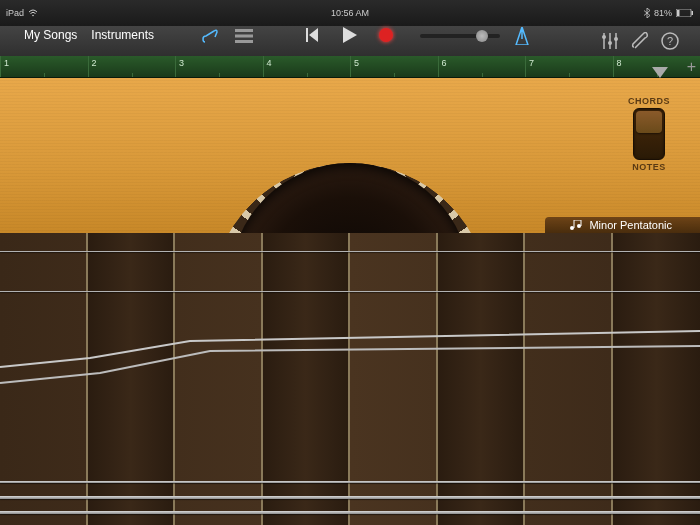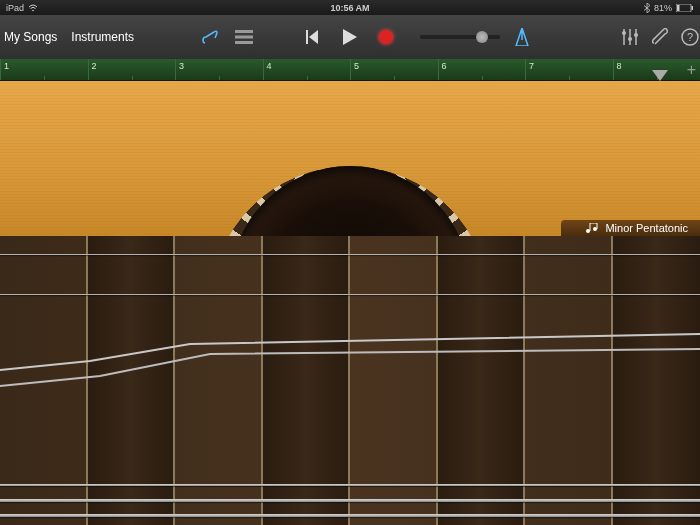--- a/index.html
+++ b/index.html
@@ -1,20 +1,20 @@
 <!DOCTYPE html>
 <html><head>
 <meta charset="utf-8">
 <style>
 *{margin:0;padding:0;box-sizing:border-box;font-family:-apple-system,Helvetica,Arial,sans-serif}
 body{width:700px;height:525px;overflow:hidden;position:relative;background:#000}
-.status-bar{height:15px;background:linear-gradient(#2a2a2a,#1a1a1a);display:flex;justify-content:space-between;align-items:center;padding:0 6px;color:#ccc;font-size:9px}
+.status-bar{height:26px;background:linear-gradient(#2a2a2a,#1a1a1a);display:flex;justify-content:space-between;align-items:center;padding:0 6px;color:#ccc;font-size:9px}
 .status-left,.status-right{display:flex;gap:4px;align-items:center}
-.status-center{position:absolute;left:50%;transform:translateX(-50%);font-weight:700}
-.toolbar{height:44px;background:linear-gradient(#444,#2f2f2f);display:flex;align-items:center;padding:0 0;gap:6px;color:#ddd;font-size:12px;position:relative}
+.status-center{position:absolute;left:50%;transform:translateX(-50%);font-weight:400}
+.toolbar{height:30px;background:linear-gradient(#444,#2f2f2f);display:flex;padding:0 20px;gap:6px;color:#ddd;font-size:12px;position:relative}
 .toolbar-left-btn{padding:2px 4px;cursor:pointer;color:#fff}
 .transport{position:absolute;left:50%;transform:translateX(-50%);display:flex;gap:18px;align-items:center}
 .tbtn{width:18px;height:18px;display:flex;align-items:center;justify-content:center;cursor:pointer}
 .rec-btn{width:14px;height:14px;background:#d22;border-radius:50%;box-shadow:0 0 4px #f44}
 .toolbar-icon{width:20px;height:20px;display:flex;align-items:center;justify-content:center;cursor:pointer;color:#bbb}
 .toolbar-icon.active{color:#5bf}
 .volume-track{width:80px;height:4px;background:#222;border-radius:2px;position:relative}
 .volume-knob{position:absolute;right:12px;top:-4px;width:12px;height:12px;background:radial-gradient(#bbb,#888);border-radius:50%}
 .toolbar-right{margin-left:auto;display:flex;gap:10px;align-items:center}
 .ruler{height:22px;background:linear-gradient(#2a5a2a,#1a3a1a);position:relative;border-bottom:1px solid #0a1a0a;display:flex}
@@ -27,21 +27,21 @@
 .wood-grain{position:absolute;inset:0;background:repeating-linear-gradient(0deg,rgba(0,0,0,0) 0,rgba(0,0,0,0) 2px,rgba(0,0,0,0.03) 2px,rgba(0,0,0,0.03) 3px)}
 .soundhole{position:absolute;left:50%;top:85px;transform:translateX(-50%);width:240px;height:240px;border-radius:50%;background:radial-gradient(circle,#0a0604 0%,#1a0f08 50%,#2a1a10 70%);box-shadow:inset 0 4px 12px rgba(0,0,0,0.8)}
 .rosette{position:absolute;left:50%;top:85px;transform:translateX(-50%);width:280px;height:280px;border-radius:50%;border:14px solid transparent;background:repeating-conic-gradient(#3a2818 0deg 3deg,#d8c8a8 3deg 6deg,#3a2818 6deg 9deg);-webkit-mask:radial-gradient(circle,transparent 118px,#000 118px,#000 140px,transparent 140px);mask:radial-gradient(circle,transparent 118px,#000 118px,#000 140px,transparent 140px)}
 .inst-tile{position:absolute;left:18px;top:10px;width:128px;height:110px;background:linear-gradient(rgba(255,200,100,0.25),rgba(180,120,40,0.35));border:1px solid rgba(255,220,150,0.6);border-radius:8px;display:flex;flex-direction:column;align-items:center;justify-content:center;gap:6px;box-shadow:0 2px 6px rgba(0,0,0,0.3)}
 .guitar-ico{width:70px;height:60px;position:relative}
 .inst-label{color:#fff;font-size:13px;text-shadow:0 1px 2px rgba(0,0,0,0.6)}
 .mode-toggle{position:absolute;right:30px;top:18px;display:flex;flex-direction:column;align-items:center;gap:2px}
 .mode-label{color:#5a3a14;font-size:9px;font-weight:bold;letter-spacing:0.5px}
 .toggle-switch{width:32px;height:52px;background:linear-gradient(#4a2a0a,#2a1a06);border-radius:6px;border:1px solid #1a0f04;position:relative;cursor:pointer;box-shadow:inset 0 1px 3px rgba(0,0,0,0.6)}
 .toggle-knob{position:absolute;top:2px;left:2px;right:2px;height:22px;background:linear-gradient(#8a5a2a,#6a4a1a);border-radius:4px;box-shadow:0 1px 2px rgba(0,0,0,0.5)}
-.scale-btn{position:absolute;right:0;bottom:0;height:16px;padding:0 12px 0 24px;background:linear-gradient(rgba(100,60,20,0.9),rgba(60,35,10,0.9));color:#fff;font-size:11px;display:flex;align-items:center;border-top-left-radius:4px;cursor:pointer}
+.scale-btn{position:absolute;right:0;bottom:0;height:16px;padding:0 28px 0 24px;background:linear-gradient(rgba(100,60,20,0.9),rgba(60,35,10,0.9));color:#fff;font-size:11px;display:flex;align-items:center;border-top-left-radius:4px;cursor:pointer}
 .scale-ico{width:14px;height:10px;margin-right:6px}
 .fretboard{position:relative;height:303px;background:linear-gradient(90deg,#3a2818,#4a3420,#3a2818)}
 .fret-col{position:absolute;top:0;bottom:0;border-right:2px solid #8a7a5a}
 .fret-dark{background:linear-gradient(90deg,#2a1c10,#3a2818,#2a1c10)}
 .string{position:absolute;left:0;right:0;height:2px;background:linear-gradient(#dadada,#8a8a8a);box-shadow:0 1px 1px rgba(0,0,0,0.5)}
 .string.thin{height:1px}
 .string.thick{height:3px}
 .bent-string{position:absolute;left:0;right:0;pointer-events:none}
 svg{display:block}
 </style>
@@ -160,20 +160,27 @@
     </div>
   <div class="add-track">+</div>
 </div>
 
 <div class="body-area">
   <div class="wood-grain"></div>
   <div class="rosette"></div>
   <div class="soundhole"></div>
 
 
+  <div class="mode-toggle">
+    <div class="mode-label">CHORDS</div>
+    <div class="toggle-switch">
+        <div class="toggle-knob"></div>
+      </div>
+    <div class="mode-label">NOTES</div>
+  </div>
 
   <div class="scale-btn">
     <span class="scale-ico">
       <svg width="14" height="10" viewBox="0 0 14 10">
           <circle cx="3" cy="8" r="2" fill="#fff"></circle>
           <circle cx="10" cy="6" r="2" fill="#fff"></circle>
           <path d="M5 8 L5 0 L12 0 L12 6" stroke="#fff" fill="none" stroke-width="1"></path>
         </svg>
     </span>
     <span>Minor Pentatonic</span>

